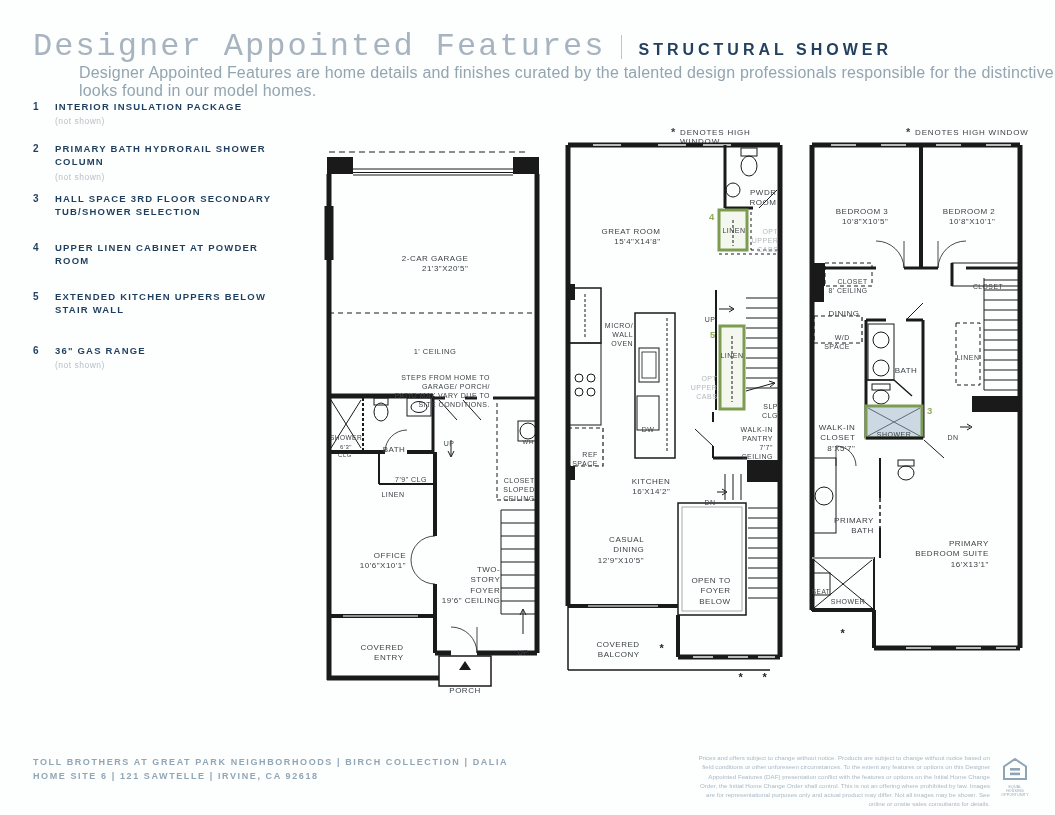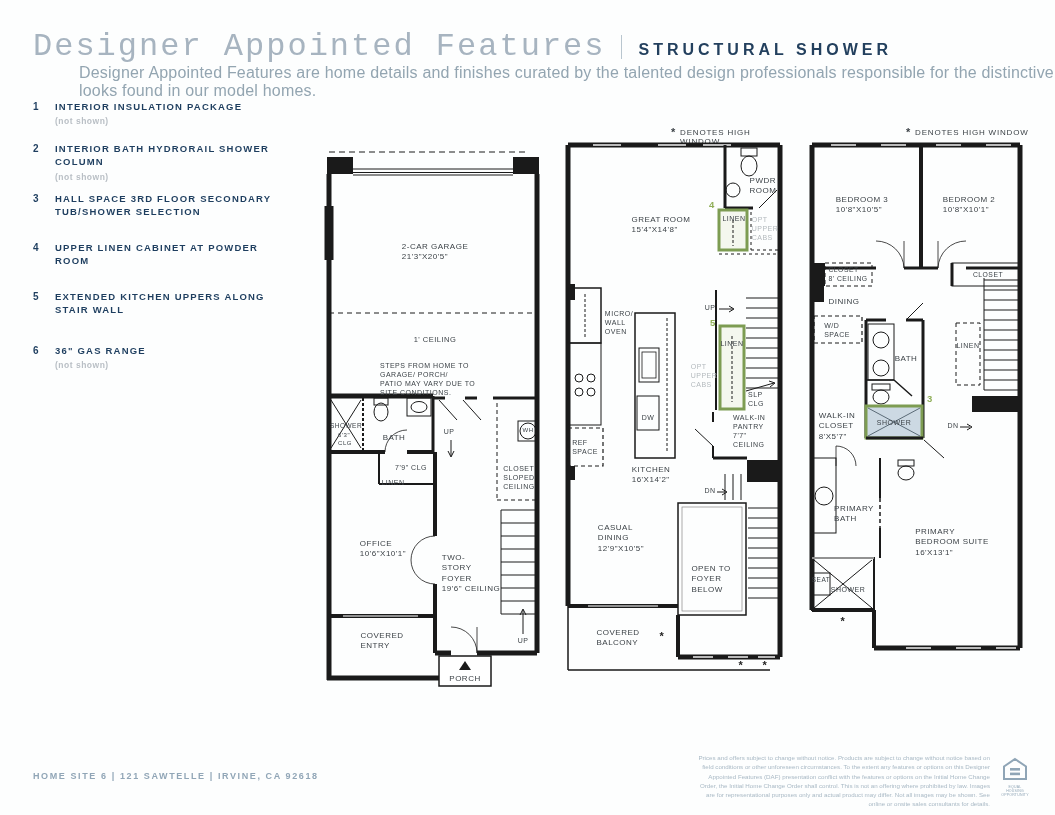--- a/index.html
+++ b/index.html
@@ -9,26 +9,26 @@
   .hdr{position:absolute;left:33px;top:28px;display:flex;align-items:baseline;}
   .hdr-serif{font-family:Liberation Mono, monospace;font-size:32px;letter-spacing:2px;color:#a7b4c0;}
   .hdr-div{width:1px;height:24px;background:#b9c6cf;margin:0 16px;align-self:center;}
   .hdr-caps{font-size:16px;font-weight:bold;letter-spacing:4px;color:#23405e;}
   .hdr-sub{position:absolute;left:33px;top:64px;font-size:16px;color:#93a5b1;letter-spacing:.2px;margin-left:46px;}
   
   #features{position:absolute;left:33px;top:96px;width:260px;}
   .feat{position:absolute;display:flex;gap:10px;}
   .feat-num{width:12px;font-size:10px;font-weight:bold;color:#1e3e5f;padding-top:1px;}
   .feat-title{width:225px;font-size:9.5px;font-weight:bold;color:#1e3e5f;letter-spacing:1.2px;line-height:1.4;}
-  .feat-note{font-size:8.5px;font-weight:bold;color:#b9bfc5;letter-spacing:.5px;margin-top:3px;}
+  .feat-note{font-size:8.5px;font-weight:normal;color:#b9bfc5;letter-spacing:.5px;margin-top:3px;}
   
   .plan{position:absolute;}
   .plan svg{position:absolute;left:0;top:0;}
-  .lbl{position:absolute;transform:translate(-50%,-50%);text-align:left;font-size:8px;
-       letter-spacing:.5px;color:#3c4247;white-space:pre-line;line-height:1.3;}
+  .lbl{position:absolute;transform:translate(-50%,-50%);text-align:right;font-size:8px;
+       letter-spacing:.5px;color:#3c4247;white-space:pre-line;line-height:1.3;margin-top:12px;}
   .lbl-gray{color:#b3b9bd;}
   .lbl-green{color:#8fae57;font-weight:bold;font-size:9.5px;}
   .ast{font-size:11px;font-weight:bold;color:#222;}
   .hw-note{position:absolute;top:0;font-size:8px;letter-spacing:.8px;color:#3c4247;display:flex;gap:4px;align-items:flex-start;}
   .hw-star{font-size:11px;font-weight:bold;line-height:.8;}
   
   .ftr-1{position:absolute;left:33px;top:757px;font-size:9px;font-weight:bold;letter-spacing:1.6px;color:#91a6b7;}
   .ftr-2{position:absolute;left:33px;top:771px;font-size:9px;font-weight:bold;letter-spacing:1.6px;color:#91a6b7;}
   .ftr-disc{position:absolute;left:690px;top:753px;width:300px;font-size:6.2px;line-height:1.5;
             text-align:right;color:#a9b9c5;}
@@ -48,34 +48,34 @@
   <div class="hdr-sub">Designer Appointed Features are home details and finishes curated by the talented design professionals responsible for the distinctive looks found in our model homes.</div>
 
   <div id="features">
     <div class="feat" style="top:4px">
       <div class="feat-num">1</div>
       <div class="feat-title"><span>INTERIOR INSULATION PACKAGE</span>
         <div class="feat-note">(not shown)</div></div>
     </div>
     <div class="feat" style="top:46px">
       <div class="feat-num">2</div>
-      <div class="feat-title"><span>INTERIOR BATH HYDRORAIL SHOWER COLUMN</span>
+      <div class="feat-title"><span>PRIMARY BATH HYDRORAIL SHOWER COLUMN</span>
         <div class="feat-note">(not shown)</div></div>
     </div>
     <div class="feat" style="top:96px">
       <div class="feat-num">3</div>
       <div class="feat-title"><span>HALL SPACE 3RD FLOOR SECONDARY TUB/SHOWER SELECTION</span></div>
     </div>
     <div class="feat" style="top:145px">
       <div class="feat-num">4</div>
       <div class="feat-title"><span>UPPER LINEN CABINET AT POWDER ROOM</span></div>
     </div>
     <div class="feat" style="top:194px">
       <div class="feat-num">5</div>
-      <div class="feat-title"><span>EXTENDED KITCHEN UPPERS ALONG STAIR WALL</span></div>
+      <div class="feat-title"><span>EXTENDED KITCHEN UPPERS BELOW STAIR WALL</span></div>
     </div>
     <div class="feat" style="top:248px">
       <div class="feat-num">6</div>
       <div class="feat-title"><span>36" GAS RANGE</span>
         <div class="feat-note">(not shown)</div></div>
     </div>
   </div>
 
   <div class="plan" style="left:323px;top:148px;width:222px;height:544px">
     <svg width="222" height="544" viewBox="0 0 222 544">
@@ -198,21 +198,21 @@
         <rect x="79" y="224" width="14" height="26" stroke-width=".8"></rect>
         <rect x="74" y="268" width="22" height="34" stroke-width="1"></rect>
         <path d="M5 478 H115" stroke-width="4"></path>
         <path d="M25 478 H95" stroke="#bbbbbb" stroke-width="1.5"></path>
         <path d="M115 487 V529" stroke-width="4"></path>
         <path d="M115 529 H217" stroke-width="5"></path>
         <path d="M130 529 H150 M165 529 H185 M195 529 H212" stroke="#bbbbbb" stroke-width="2"></path>
         <path d="M5 478 V542 M5 542 H207" stroke-width="1.5"></path>
       </g>
     </svg>
-    <div class="lbl" style="left:98px;top:97px">GREAT ROOM
+    <div class="lbl" style="left:68px;top:97px">GREAT ROOM
 15'4"X14'8"</div>
     <div class="lbl" style="left:200px;top:58px">PWDR
 ROOM</div>
     <div class="lbl lbl-green" style="left:149px;top:77px">4</div>
     <div class="lbl" style="left:171px;top:91px;font-size:7px">LINEN</div>
     <div class="lbl lbl-gray" style="left:202px;top:101px;font-size:7px">OPT
 UPPER
 CABS</div>
     <div class="lbl" style="left:56px;top:195px;font-size:7px">MICRO/
 WALL
@@ -325,20 +325,21 @@
     <div class="lbl" style="left:48px;top:386px">PRIMARY
 BATH</div>
     <div class="lbl" style="left:146px;top:415px">PRIMARY
 BEDROOM SUITE
 16'X13'1"</div>
     <div class="lbl" style="left:15px;top:452px;font-size:6.5px">SEAT</div>
     <div class="lbl" style="left:42px;top:462px;font-size:7px">SHOWER</div>
     <div class="lbl ast" style="left:37px;top:493px">*</div>
   </div>
 
+  <div class="ftr-1">TOLL BROTHERS AT GREAT PARK NEIGHBORHOODS | BIRCH COLLECTION | DALIA</div>
   <div class="ftr-2">HOME SITE 6 | 121 SAWTELLE | IRVINE, CA 92618</div>
   <div class="ftr-disc">Prices and offers subject to change without notice. Products are subject to change without notice based on field conditions or other unforeseen circumstances. To the extent any features or options on this Designer Appointed Features (DAF) presentation conflict with the features or options on the Initial Home Change Order, the Initial Home Change Order shall control. This is not an offering where prohibited by law. Images are for representational purposes only and actual product may differ. Not all images may be shown. See online or onsite sales consultants for details.</div>
   <div class="eh">
     <svg width="26" height="24" viewBox="0 0 26 24">
       <path d="M13 2 L24 9.5 V22 H2 V9.5 Z" fill="none" stroke="#8fa5b6" stroke-width="2"></path>
       <rect x="8" y="11" width="10" height="2.6" fill="#8fa5b6"></rect>
       <rect x="8" y="15.6" width="10" height="2.6" fill="#8fa5b6"></rect>
     </svg>
     <div class="eh-cap">EQUAL HOUSING
 OPPORTUNITY</div>

